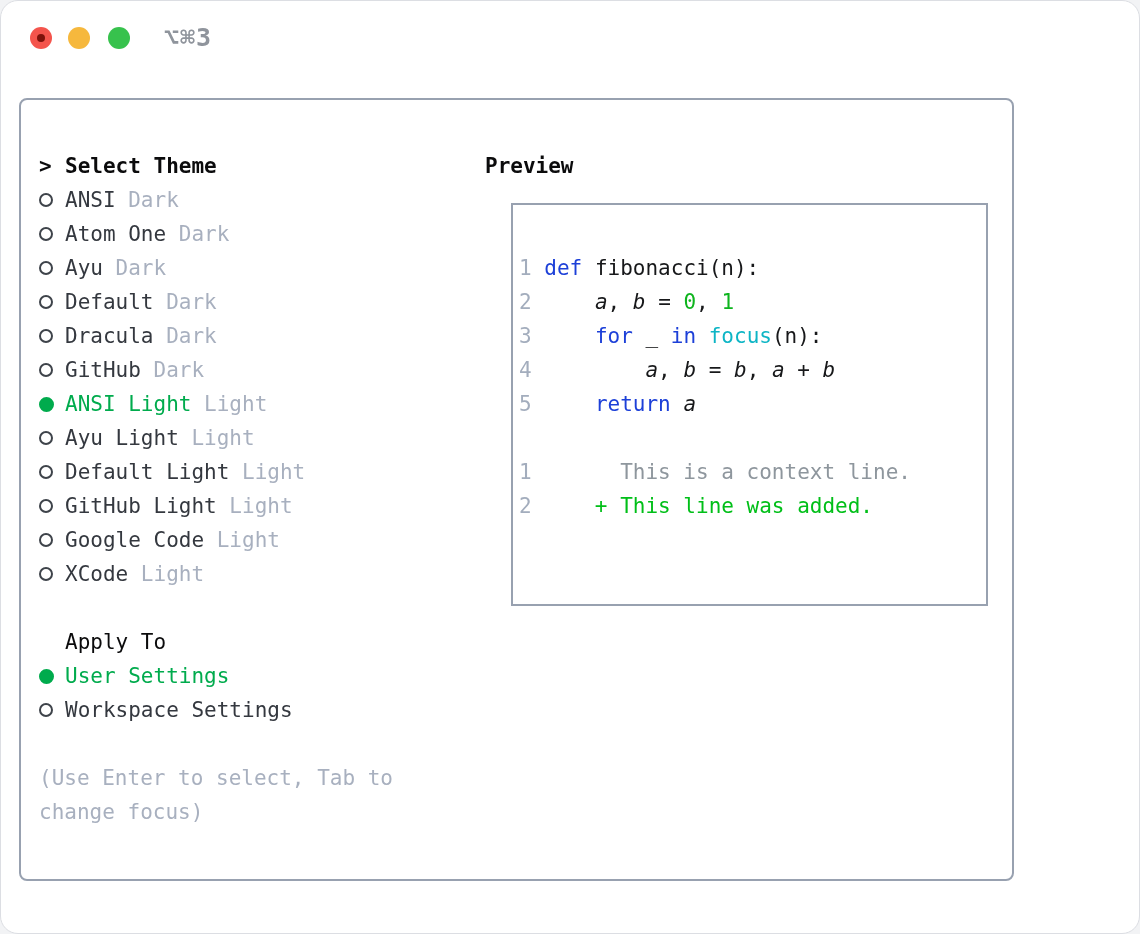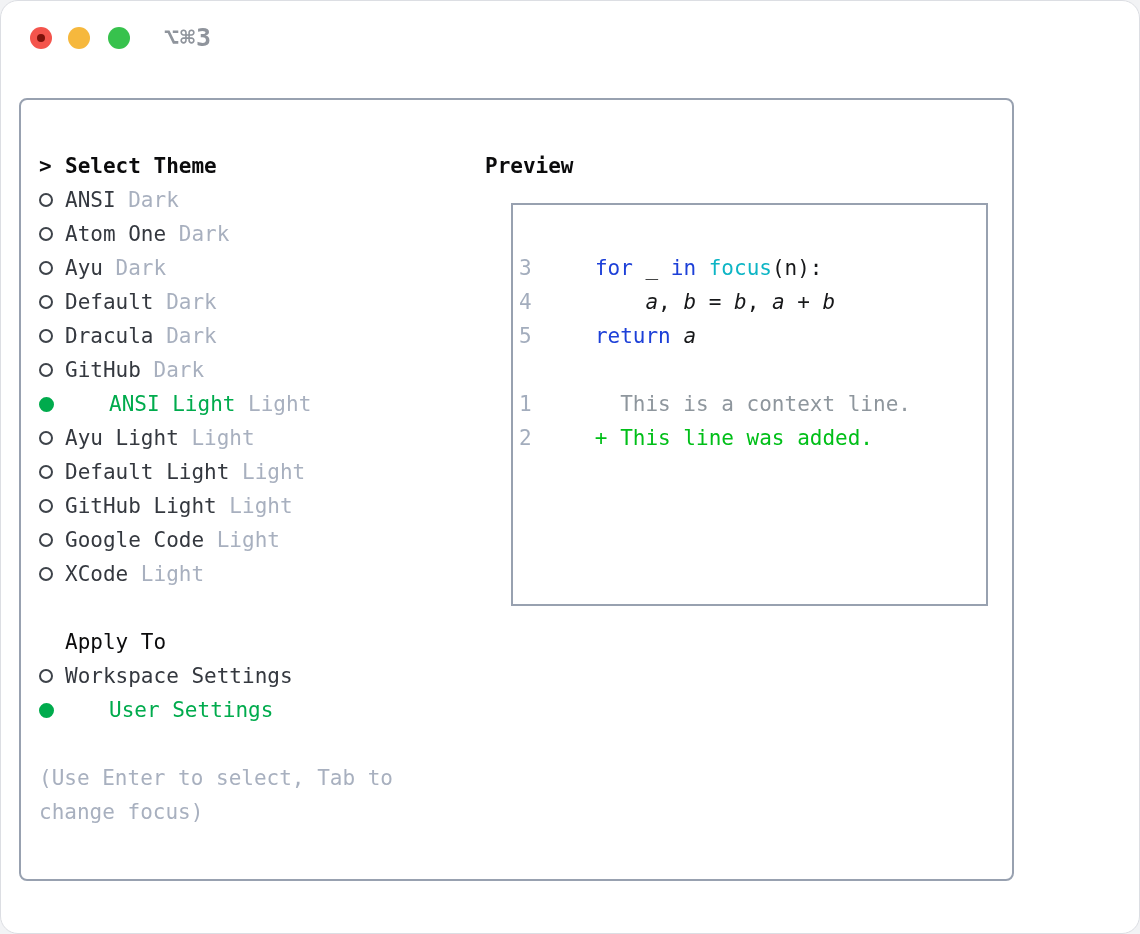--- a/index.html
+++ b/index.html
@@ -36,21 +36,21 @@
   .spacer{height:34px;}
   .marker{width:26px;display:inline-flex;align-items:center;}
   .bold{font-weight:700;}
   .black{color:var(--text-black);}
   .radio{
     width:14px;height:14px;border:2px solid var(--radio-stroke);
     border-radius:50%;box-sizing:border-box;display:inline-block;
   }
   .radio.on{background:var(--accent-green);border-color:var(--accent-green);width:15px;height:15px;}
   .tname{white-space:pre;}
-  .tname.sel{color:var(--accent-green);margin-left:44px;}
+  .tname.sel{color:var(--accent-green);}
   .suffix{color:var(--muted-gray);white-space:pre;}
   .hint{
     width:420px;line-height:34px;font-size:21px;
     color:var(--muted-gray);white-space:normal;
   }
   
   .preview-header{
     position:absolute;left:464px;top:49px;height:34px;line-height:34px;
     font-size:21px;
   }
@@ -108,33 +108,35 @@
         </div>
 
       <div class="spacer"></div>
 
       <div class="row">
         <span class="marker"></span>
         <span class="black">Apply To</span>
       </div>
 
       <div id="apply-list">
+          <div class="row"><span class="marker"><span class="radio on"></span></span><span class="tname sel">User Settings</span></div>
           <div class="row"><span class="marker"><span class="radio"></span></span><span class="tname">Workspace Settings</span></div>
-          <div class="row"><span class="marker"><span class="radio on"></span></span><span class="tname sel">User Settings</span></div>
         </div>
 
       <div class="spacer"></div>
 
       <div class="hint">(Use Enter to select, Tab to change focus)</div>
     </div>
 
     <div class="preview-header bold black">Preview</div>
 
     <div class="preview-box">
       <div id="code-lines">
+          <div class="code-line"><span class="lineno">1 </span><span class="tok-kw">def</span><span class="tok-plain"> fibonacci(n):</span></div>
+          <div class="code-line"><span class="lineno">2 </span><span class="tok-plain">    </span><span class="tok-var">a</span><span class="tok-plain">, </span><span class="tok-var">b</span><span class="tok-plain"> = </span><span class="tok-lit">0</span><span class="tok-plain">, </span><span class="tok-lit">1</span></div>
           <div class="code-line"><span class="lineno">3 </span><span class="tok-plain">    </span><span class="tok-kw">for</span><span class="tok-plain"> _ </span><span class="tok-kw">in</span><span class="tok-plain"> </span><span class="tok-fn">focus</span><span class="tok-plain">(n):</span></div>
           <div class="code-line"><span class="lineno">4 </span><span class="tok-plain">        </span><span class="tok-var">a</span><span class="tok-plain">, </span><span class="tok-var">b</span><span class="tok-plain"> = </span><span class="tok-var">b</span><span class="tok-plain">, </span><span class="tok-var">a</span><span class="tok-plain"> + </span><span class="tok-var">b</span></div>
           <div class="code-line"><span class="lineno">5 </span><span class="tok-plain">    </span><span class="tok-kw">return</span><span class="tok-plain"> </span><span class="tok-var">a</span></div>
           <div class="code-line"><span class="lineno">  </span></div>
           <div class="code-line"><span class="lineno">1 </span><span class="tok-ctx">      This is a context line.</span></div>
           <div class="code-line"><span class="lineno">2 </span><span class="tok-add">    + This line was added.</span></div>
         </div>
     </div>
 
   </div>

